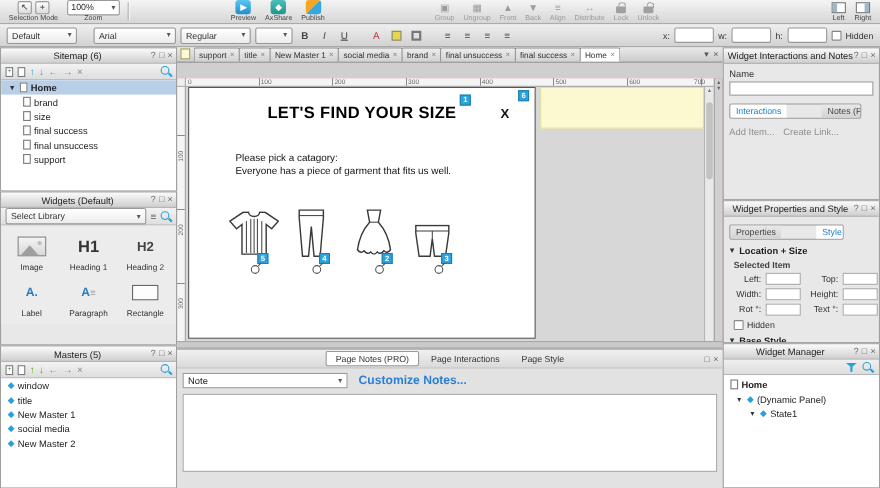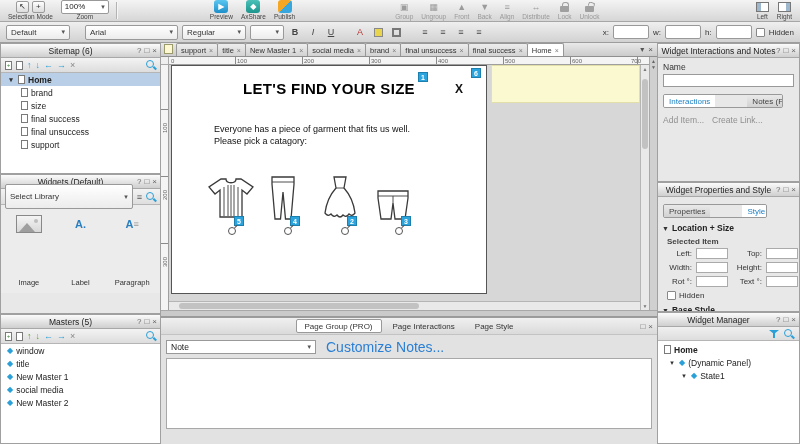--- a/index.html
+++ b/index.html
@@ -64,45 +64,45 @@
   .widgets-panel { top: 131px; height: 140px; left: 0; right: 0; }
   .masters-panel { top: 271px; height: 130px; left: 0; right: 0; }
   .tree { background: #fff; height: 100%; }
   .trow { display: flex; align-items: center; height: 13px; padding-left: 6px; gap: 3px; font-size: 8.5px; white-space: nowrap; }
   .trow.selected { background: #b9cfe8; font-weight: bold; }
   .trow .exp { width: 8px; font-size: 7px; color: #333; text-align: center; flex: none; }
   .trow.child { padding-left: 20px; }
   .diam { color: #2aa0d8; font-size: 8px; flex: none; }
 
   .libsel-row { height: 16px; display: flex; align-items: center; gap: 4px; padding: 0 4px; background: linear-gradient(#f3f3f3,#dedede); border-bottom: 1px solid #b5b5b5; }
-  .libsel { flex: 1; height: 25px; }
+  .libsel { flex: 1; height: 15px; }
   .wgrid { display: grid; grid-template-columns: repeat(3, 1fr); padding: 3px 2px; background: #ececec; }
   .wcell { display: flex; flex-direction: column; align-items: center; gap: 2px; padding: 4px 0 3px; }
   .wicon { height: 24px; display: flex; align-items: center; justify-content: center; }
-  .wlabel { font-size: 7.5px; color: #333; margin-top: 40px; }
+  .wlabel { font-size: 7.5px; color: #333; }
   .h1g { font-size: 15px; font-weight: bold; color: #333; }
   .h2g { font-size: 12px; font-weight: bold; color: #444; }
   .labelg { font-size: 11px; font-weight: bold; color: #2a7fbf; }
   .parag { font-size: 11px; font-weight: bold; color: #2a7fbf; }
   .parag .lines { color: #999; font-size: 9px; }
   .rectg { width: 24px; height: 14px; border: 1px solid #666; background: #fdfdfd; }
   .imgg { width: 26px; height: 18px; border: 1px solid #888; background: linear-gradient(#f4f4f4,#d8d8d8); position: relative; overflow: hidden; }
   .imgg::after { content: ""; position: absolute; left: 2px; bottom: 0; border-left: 8px solid transparent; border-right: 8px solid transparent; border-bottom: 9px solid #9e9e9e; }
   .imgg::before { content: ""; position: absolute; right: 3px; top: 3px; width: 4px; height: 4px; border-radius: 50%; background: #bfbfbf; }
 
   
   .center { position: absolute; left: 161px; top: 43px; width: 496px; height: 401px; background: #cfcfcf; }
   .ctabs { position: absolute; top: 0; left: 0; width: 496px; height: 14px; background: linear-gradient(#e9e9e9,#cbcbcb); border-bottom: 1px solid #8f8f8f; display: flex; align-items: flex-end; padding-left: 2px; }
   .tabstrip-ico { width: 9px; height: 10px; background: #fdf8d2; border: 1px solid #9a9a6a; margin: 0 3px 2px 1px; flex: none; }
   .ctab { height: 13px; display: flex; align-items: center; gap: 3px; padding: 0 4px; border: 1px solid #979797; border-bottom: none; background: linear-gradient(#ededed,#d2d2d2); font-size: 7.5px; border-radius: 2px 2px 0 0; margin-right: -1px; white-space: nowrap; color: #333; }
   .ctab.active { background: #fff; position: relative; z-index: 2; }
   .ctab .x { color: #7d7d7d; font-size: 7px; }
   .ctabs .endctl { margin-left: auto; display: flex; gap: 4px; padding: 0 4px 2px 0; color: #555; font-size: 8px; }
 
-  .cwrap { position: absolute; left: 0; top: 14px; width: 496px; height: 253px; background: #b91c1c; }
+  .cwrap { position: absolute; left: 0; top: 28px; width: 496px; height: 253px; background: #b91c1c; }
   .rcorner { position: absolute; left: 0; top: 0; width: 8px; height: 8px; background: #efefef; border-right: 1px solid #aaa; border-bottom: 1px solid #aaa; }
   .hruler { position: absolute; left: 8px; top: 0; width: 480px; height: 8px; background: #f4f4f4; border-bottom: 1px solid #9f9f9f;
     background-image: repeating-linear-gradient(90deg, transparent 0 66px, #8a8a8a 66px 67px); }
   .hruler span { position: absolute; top: 0; font-size: 6px; color: #666; line-height: 8px; }
   .vruler { position: absolute; left: 0; top: 8px; width: 8px; height: 245px; background: #f4f4f4; border-right: 1px solid #9f9f9f;
     background-image: repeating-linear-gradient(0deg, transparent 0 66px, #8a8a8a 66px 67px); }
   .vruler span { position: absolute; left: -4px; width: 16px; text-align: center; transform: rotate(-90deg); font-size: 6px; color: #666; }
   .canvas { position: absolute; left: 8px; top: 8px; width: 471px; height: 236px; background: #d7d7d7; overflow: hidden; }
   .vsb { position: absolute; left: 479px; top: 8px; width: 9px; height: 245px; background: #e9e9e9; border-left: 1px solid #b5b5b5; }
   .vsb .thumb { position: absolute; left: 1px; right: 1px; top: 14px; height: 70px; background: #c2c2c2; border-radius: 4px; }
@@ -126,21 +126,21 @@
   .radio::after { content: ""; position: absolute; right: -2.5px; top: -2.5px; width: 4px; height: 1px; background: #555; transform: rotate(-45deg); }
 
   
   .bpanel { position: absolute; left: 0; top: 274px; width: 496px; height: 127px; background: #e2e2e2; border-top: 1px solid #9c9c9c; }
   .bp-head { height: 17px; display: flex; align-items: center; justify-content: center; gap: 2px; position: relative; background: linear-gradient(#f0f0f0,#dadada); border-bottom: 1px solid #c3c3c3; }
   .bp-tab { padding: 1.5px 8px; font-size: 8px; border: 1px solid transparent; color: #333; border-radius: 2px; white-space: nowrap; }
   .bp-tab.active { background: #fff; border-color: #999; }
   .bp-hctl { position: absolute; right: 4px; top: 4px; }
   .note-row { display: flex; align-items: center; gap: 10px; padding: 4px 5px 0; }
   .note-select { width: 150px; height: 14px; background: #fff; border: 1px solid #999; display: flex; align-items: center; justify-content: space-between; padding: 0 4px; font-size: 8.5px; }
-  .customize { color: #2a7fd4; font-size: 14px; }
+  .customize { color: #2a7fd4; font-size: 11px; font-weight: bold; }
   .note-area { position: absolute; left: 5px; right: 5px; top: 40px; bottom: 15px; background: #fff; border: 1px solid #a8a8a8; font-family: "Liberation Sans", sans-serif; font-size: 9px; resize: none; }
 
   
   .right-sb { position: absolute; left: 657px; top: 43px; width: 143px; height: 401px; }
   .rp1 { top: 0; height: 139px; left: 0; right: 0; }
   .rp2 { top: 139px; height: 130px; left: 0; right: 0; }
   .rp3 { top: 269px; height: 132px; left: 0; right: 0; }
   .name-lbl { margin: 4px 0 2px 5px; font-size: 8.5px; color: #333; }
   .name-input { margin-left: 5px; width: 131px; height: 13px; background: #fff; border: 1px solid #999; font-family: "Liberation Sans", sans-serif; font-size: 8px; }
   .seg { display: flex; margin: 7px 5px 0; border: 1px solid #999; border-radius: 2px; overflow: hidden; height: 14px; width: 120px; gap: 32px; }
@@ -270,21 +270,21 @@
       <span class="lbl">Right</span>
     </div>
   </div>
 
   <div class="tb2">
     <span class="selectbox" style="width:64px">
       <span>Default</span>
       <span class="dd">▾</span>
     </span>
     <div class="sep"></div>
-    <span class="selectbox" style="width:93px">
+    <span class="selectbox" style="width:75px">
       <span>Arial</span>
       <span class="dd">▾</span>
     </span>
     <span class="selectbox" style="width:64px">
       <span>Regular</span>
       <span class="dd">▾</span>
     </span>
     <span class="selectbox" style="width:34px">
       <span></span>
       <span class="dd">▾</span>
@@ -384,29 +384,43 @@
         <span class="searchico"></span>
       </div>
       <div class="wgrid">
         <div class="wcell">
           <span class="wicon">
               <span class="imgg"></span>
             </span>
           <span class="wlabel">Image</span>
         </div>
         <div class="wcell">
+          <span class="wicon h1g">H1</span>
+          <span class="wlabel">Heading 1</span>
+        </div>
+        <div class="wcell">
+          <span class="wicon h2g">H2</span>
+          <span class="wlabel">Heading 2</span>
+        </div>
+        <div class="wcell">
           <span class="wicon labelg">A.</span>
           <span class="wlabel">Label</span>
         </div>
         <div class="wcell">
           <span class="wicon parag">
               <span>A</span>
               <span class="lines">≡</span>
             </span>
           <span class="wlabel">Paragraph</span>
+        </div>
+        <div class="wcell">
+          <span class="wicon">
+              <span class="rectg"></span>
+            </span>
+          <span class="wlabel">Rectangle</span>
         </div>
       </div>
     </div>
 
     <div class="panel masters-panel">
       <div class="phead">
         <span class="ptitle">Masters (5)</span>
         <span class="hctl">
           <span>?</span>
           <span>□</span>
@@ -508,22 +522,22 @@
         <span style="top:194px">300</span>
       </div>
 
       <div class="canvas">
         <div class="page">
           <div class="wtitle">LET'S FIND YOUR SIZE</div>
           <span class="fnote" style="left:246px;top:6px">1</span>
           <span class="wclose">X</span>
           <span class="fnote" style="left:299px;top:2px">6</span>
           <div class="wbody">
+            <div>Please pick a catagory:</div>
             <div>Everyone has a piece of garment that fits us well.</div>
-            <div>Please pick a catagory:</div>
           </div>
 
           <div class="garment" style="left:36px;top:112px">
             <svg width="46" height="40" viewBox="0 0 46 40" fill="#fff" stroke="#3a3a3a" stroke-width="1.3">
               <path d="M13 1 L18 1 C18 6 28 6 28 1 L33 1 L45 9 L39 16 L34 12 L34 39 L12 39 L12 12 L7 16 L1 9 Z"></path>
               <path d="M16 9 V38 M20 7 V38 M23 7 V38 M26 7 V38 M30 9 V38" fill="none" stroke-width="0.9"></path>
             </svg>
           </div>
           <div class="garment" style="left:98px;top:110px">
             <svg width="26" height="44" viewBox="0 0 26 44" fill="#fff" stroke="#3a3a3a" stroke-width="1.3">
@@ -568,21 +582,21 @@
       <div class="rstrip">
         <span>▲</span>
         <span>▼</span>
       </div>
     </div>
 
     <div class="csplit"></div>
 
     <div class="bpanel">
       <div class="bp-head">
-        <span class="bp-tab active">Page Group (PRO)</span>
+        <span class="bp-tab active">Page Notes (PRO)</span>
         <span class="bp-tab">Page Interactions</span>
         <span class="bp-tab">Page Style</span>
         <span class="hctl bp-hctl">
           <span>□</span>
           <span>×</span>
         </span>
       </div>
       <div class="note-row">
         <span class="note-select">
           <span>Note</span>

